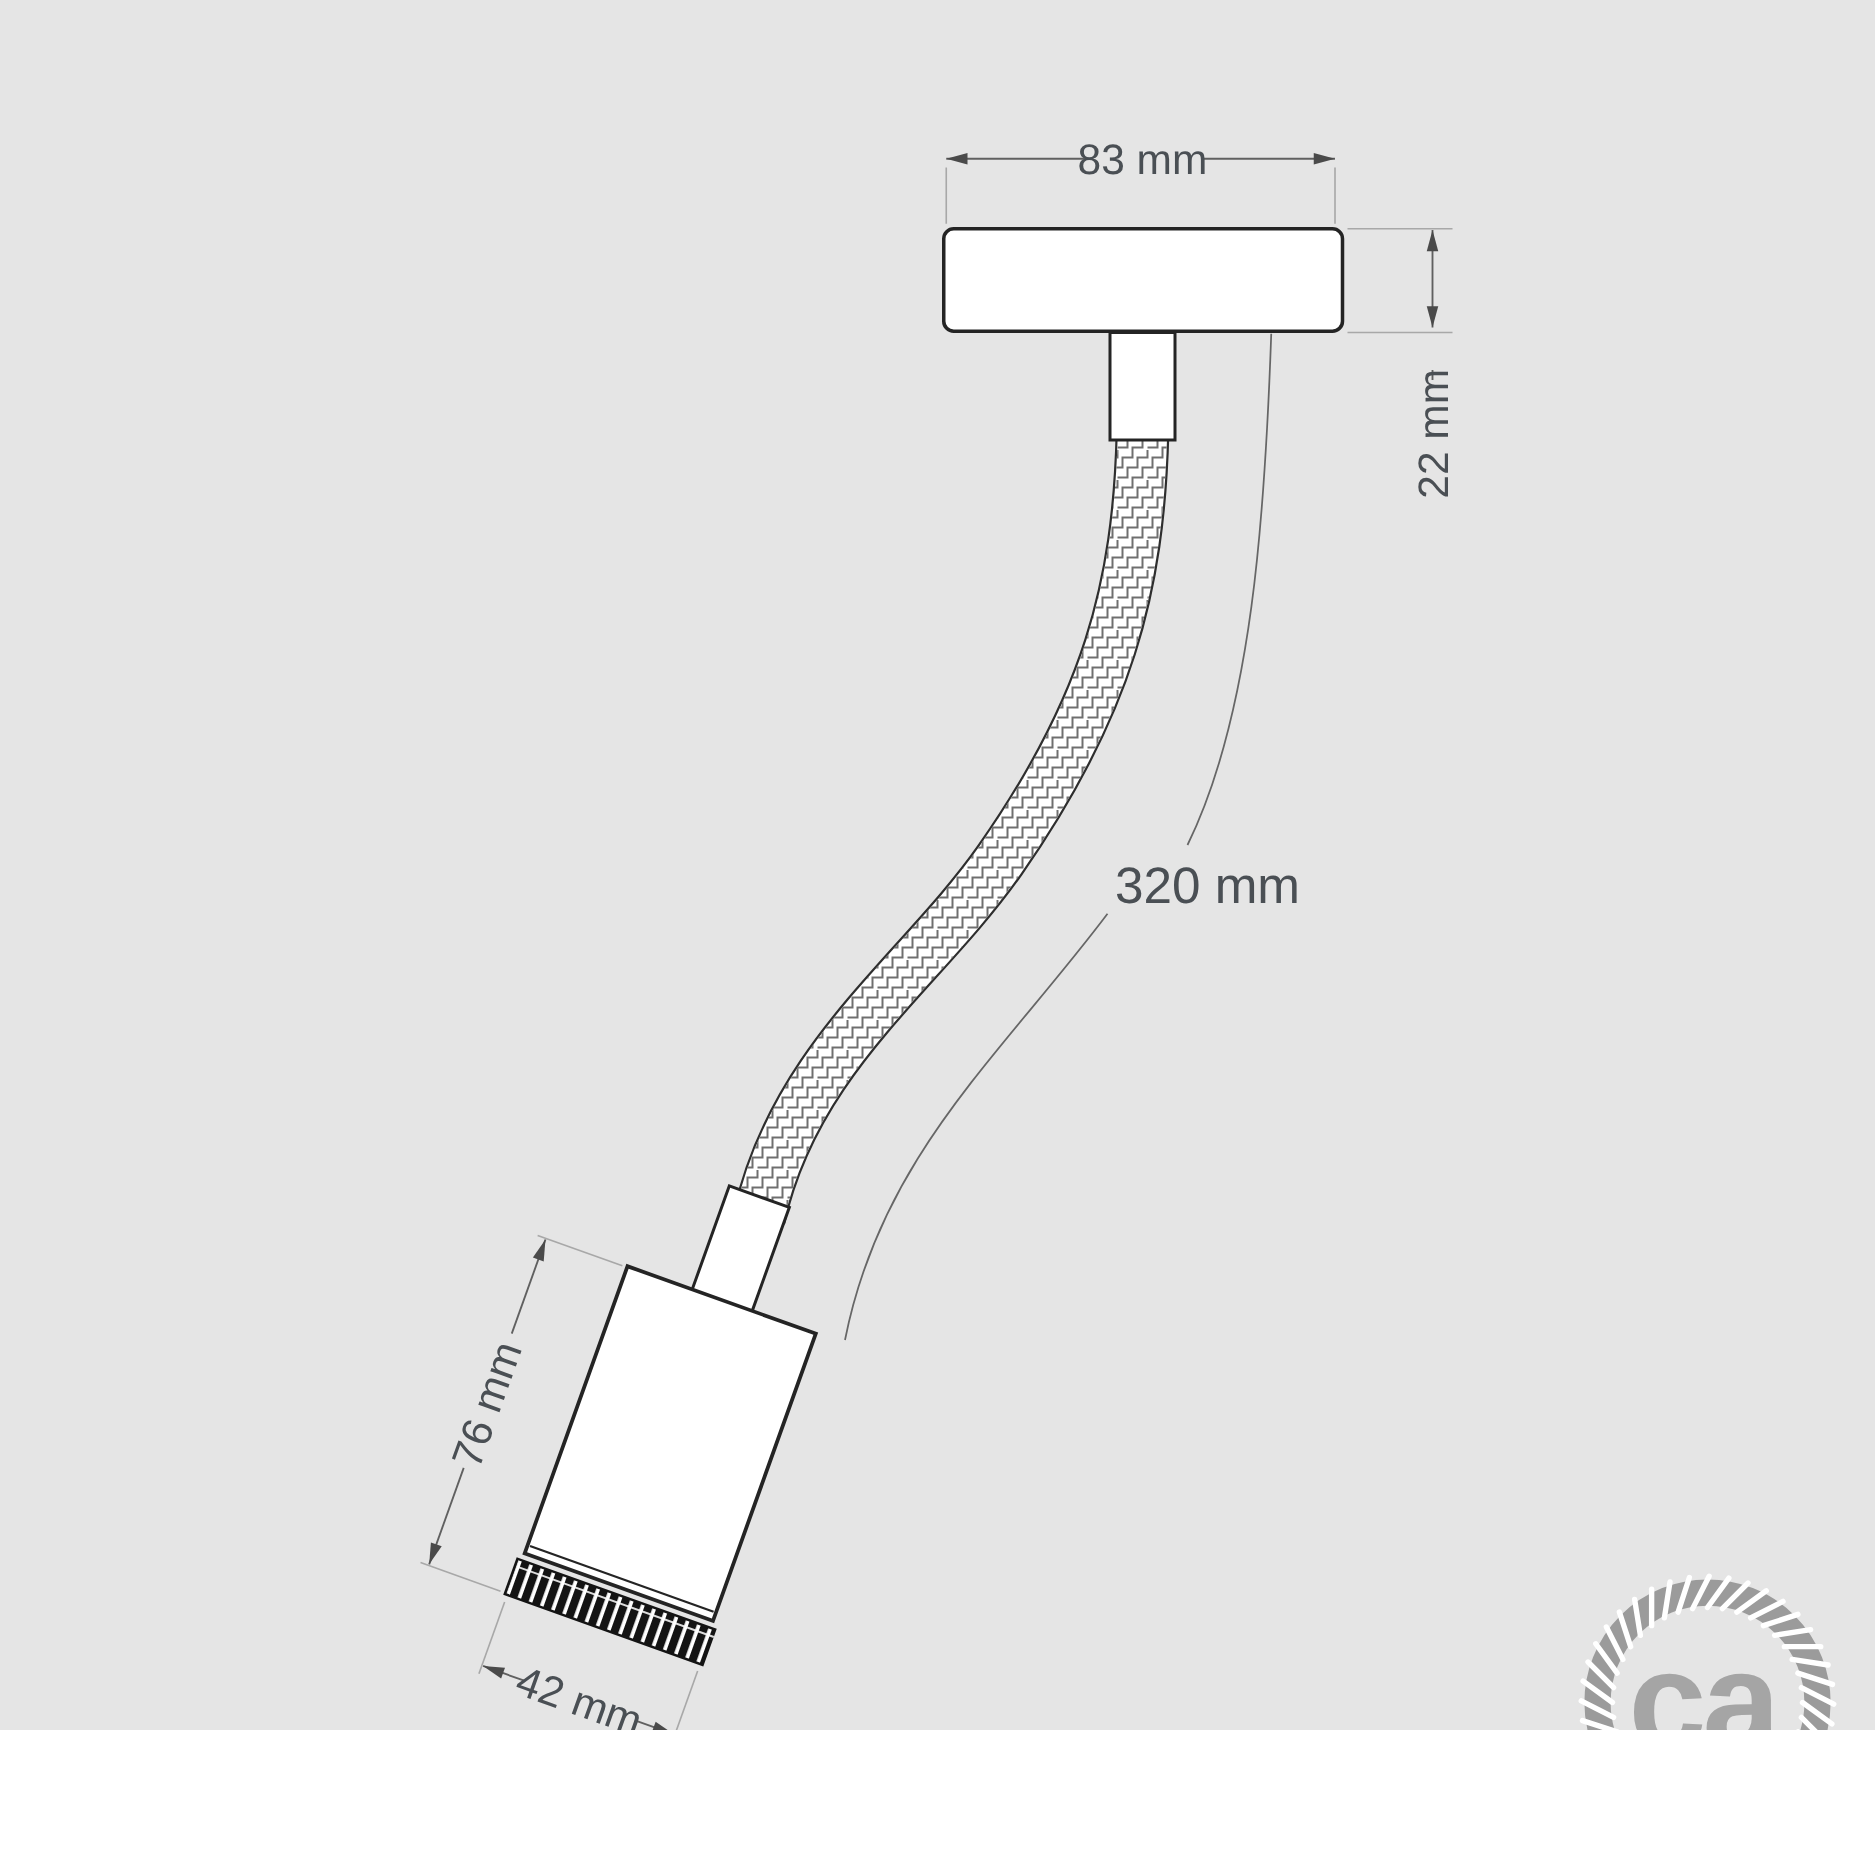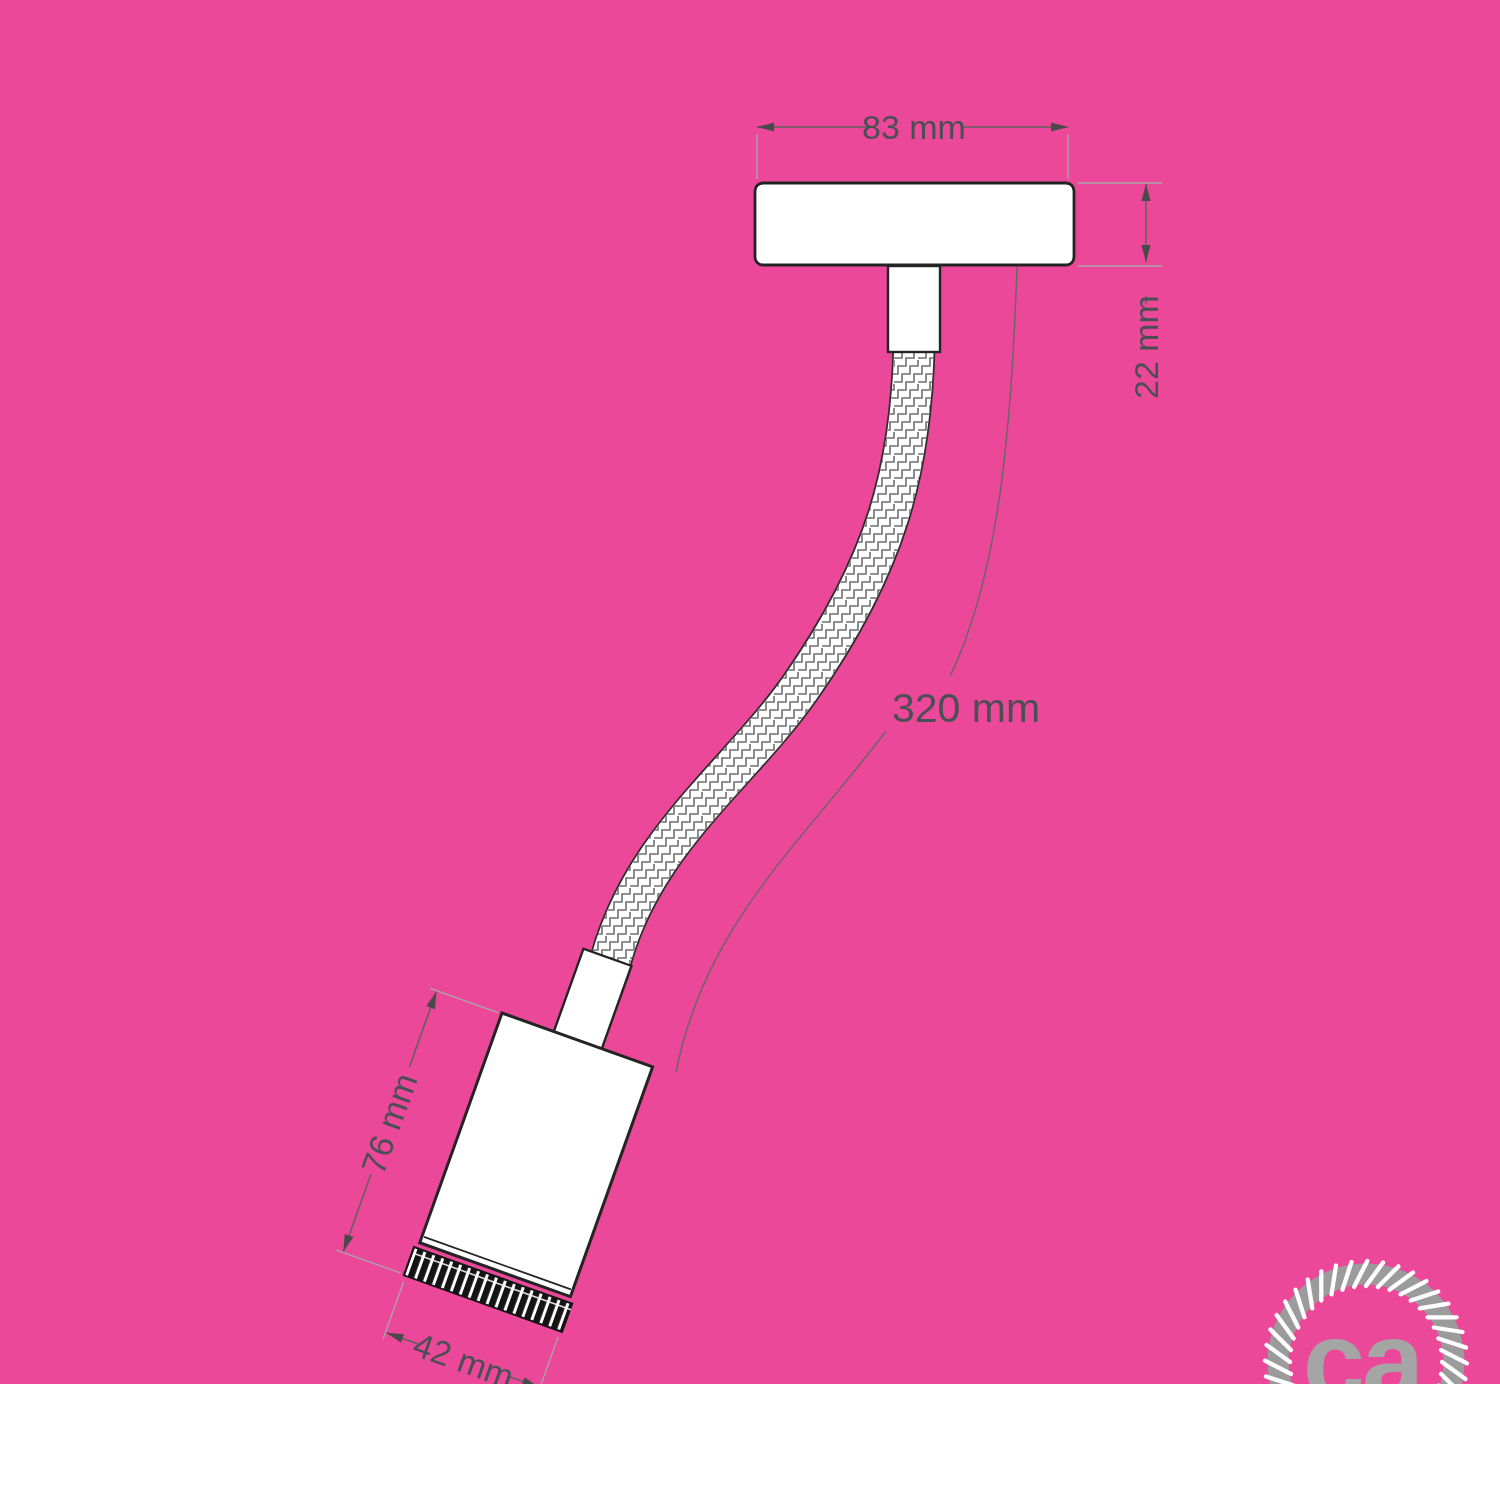--- a/index.html
+++ b/index.html
@@ -1,16 +1,16 @@
 <!DOCTYPE html>
 <html><head>
 <meta charset="utf-8">
 <style>
   html,body{margin:0;padding:0;background:#fff;}
-  .stage{width:1500px;height:1384px;position:relative;background:#ec4899;overflow:hidden;}
+  .stage{width:1500px;height:1384px;position:relative;background:#e5e5e5;overflow:hidden;}
   svg{display:block;}
   svg text{font-family:"Liberation Sans","DejaVu Sans",sans-serif;}
   .dim-label{font-size:34px;}
   .leader-label{font-size:41px;}
   .logo-label{font-size:112px;font-weight:bold;letter-spacing:-3px;}
 </style>
 </head>
 <body>
 
 <div class="stage">

